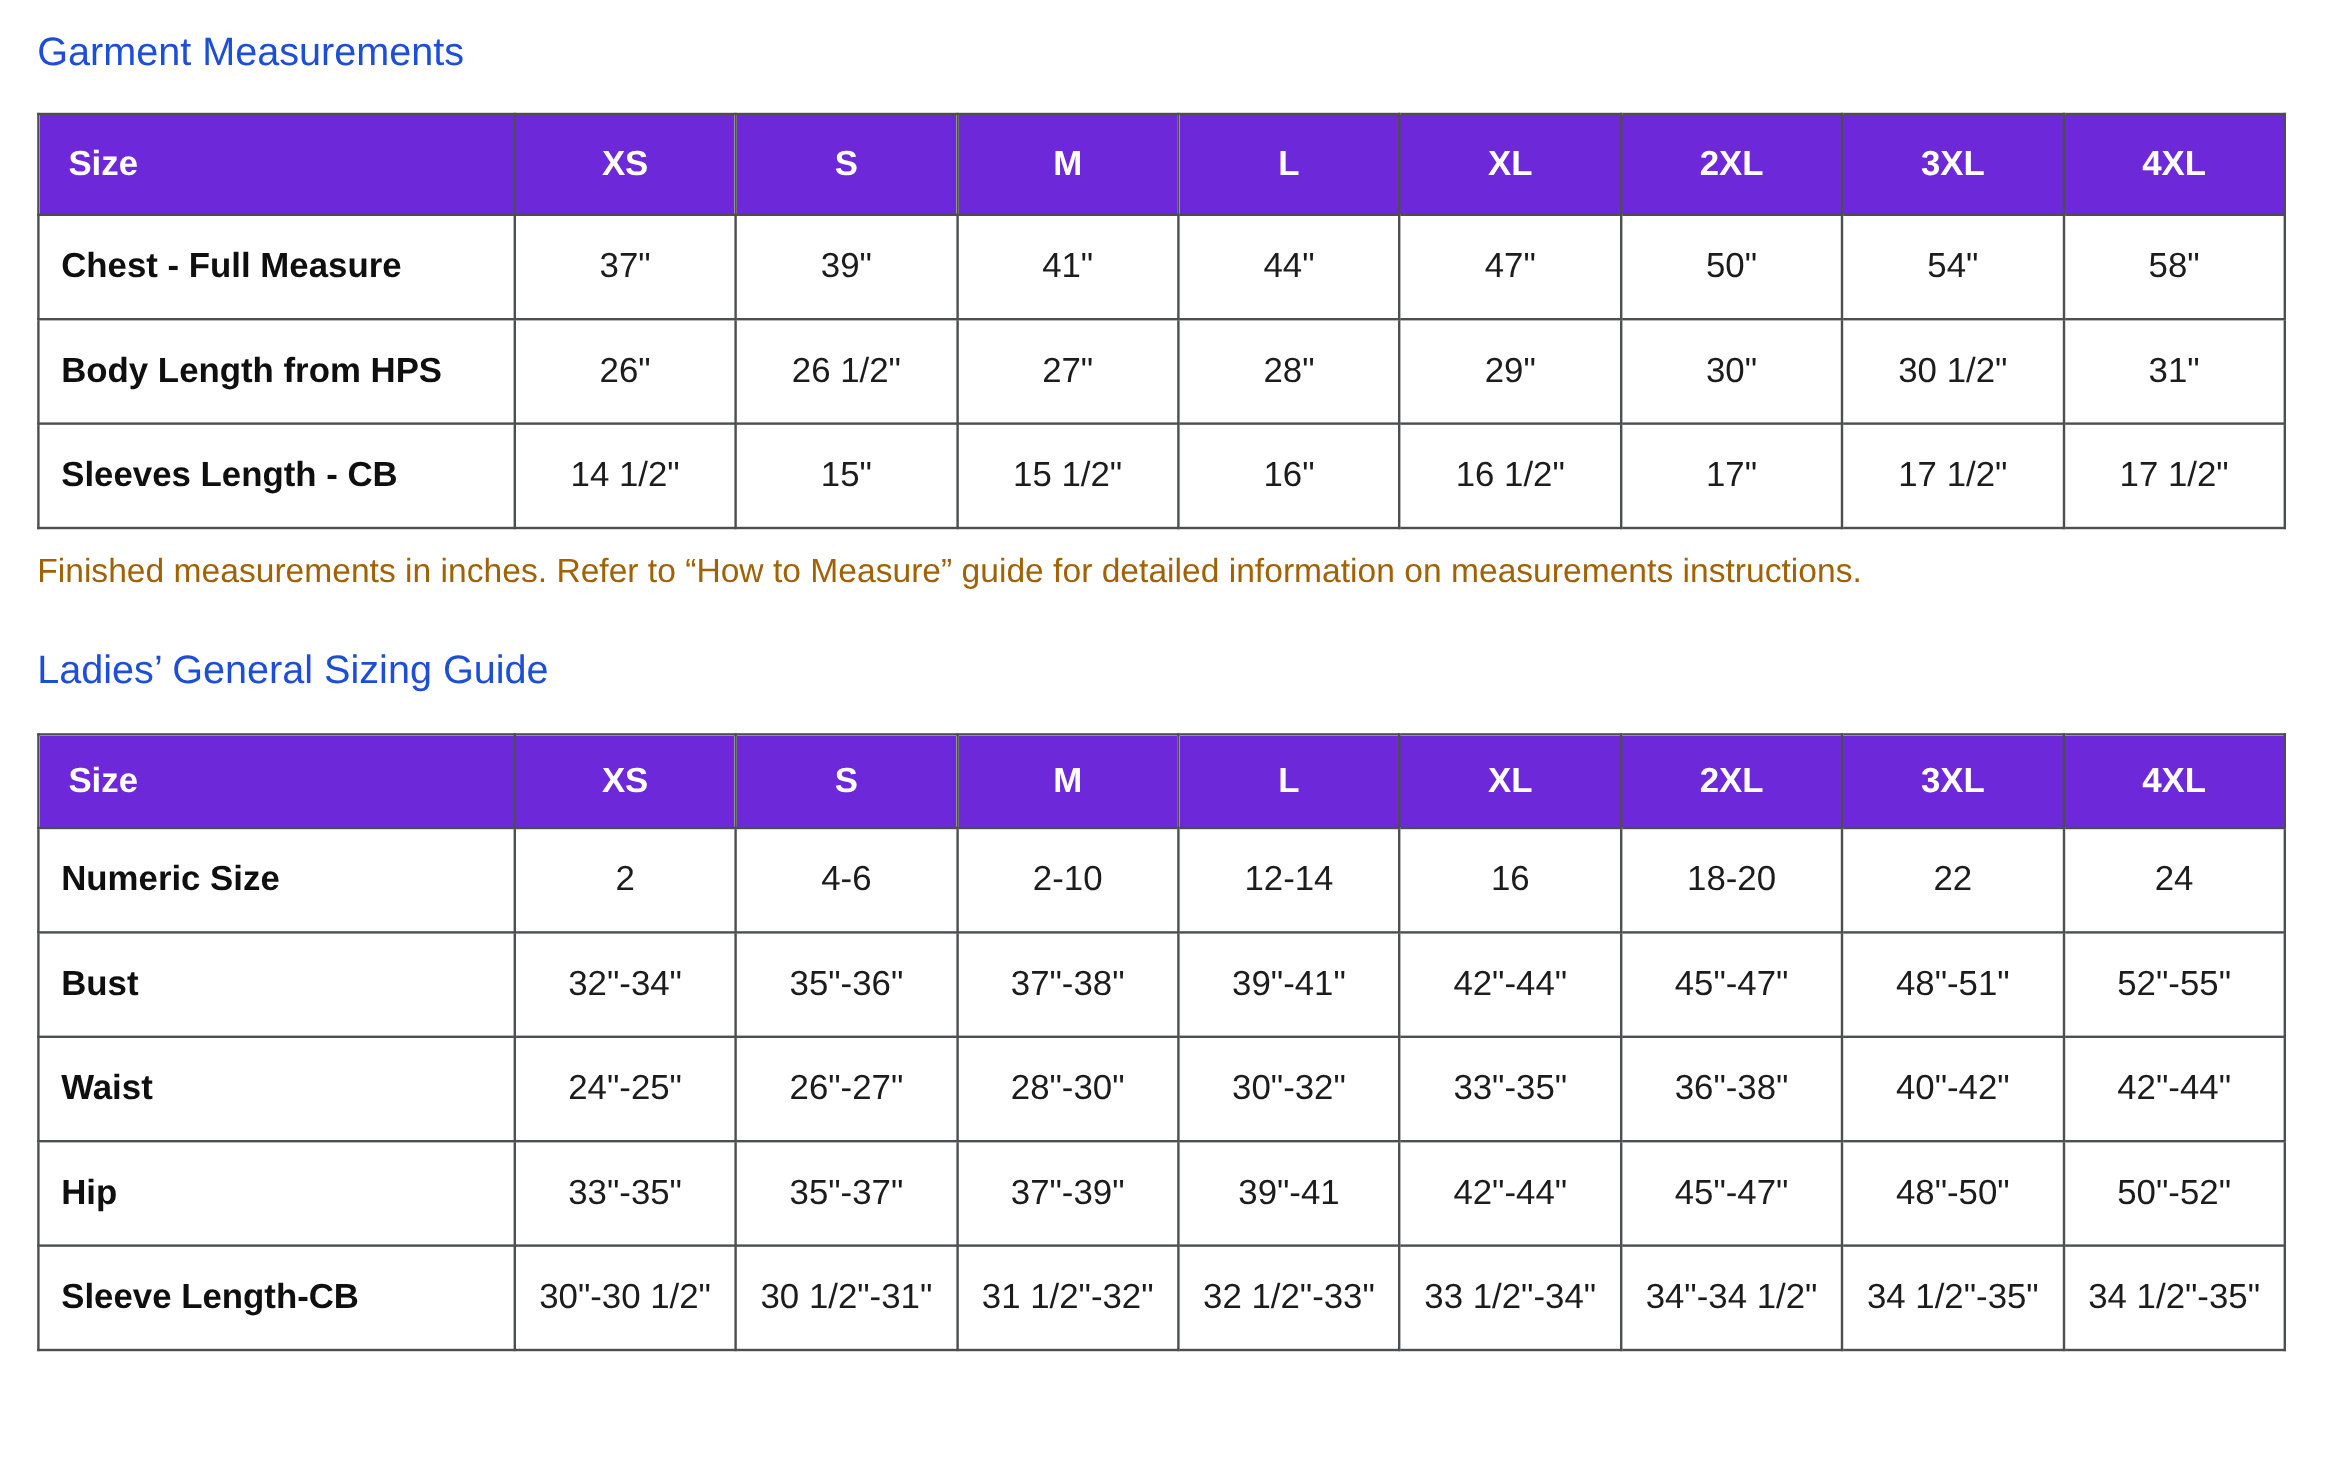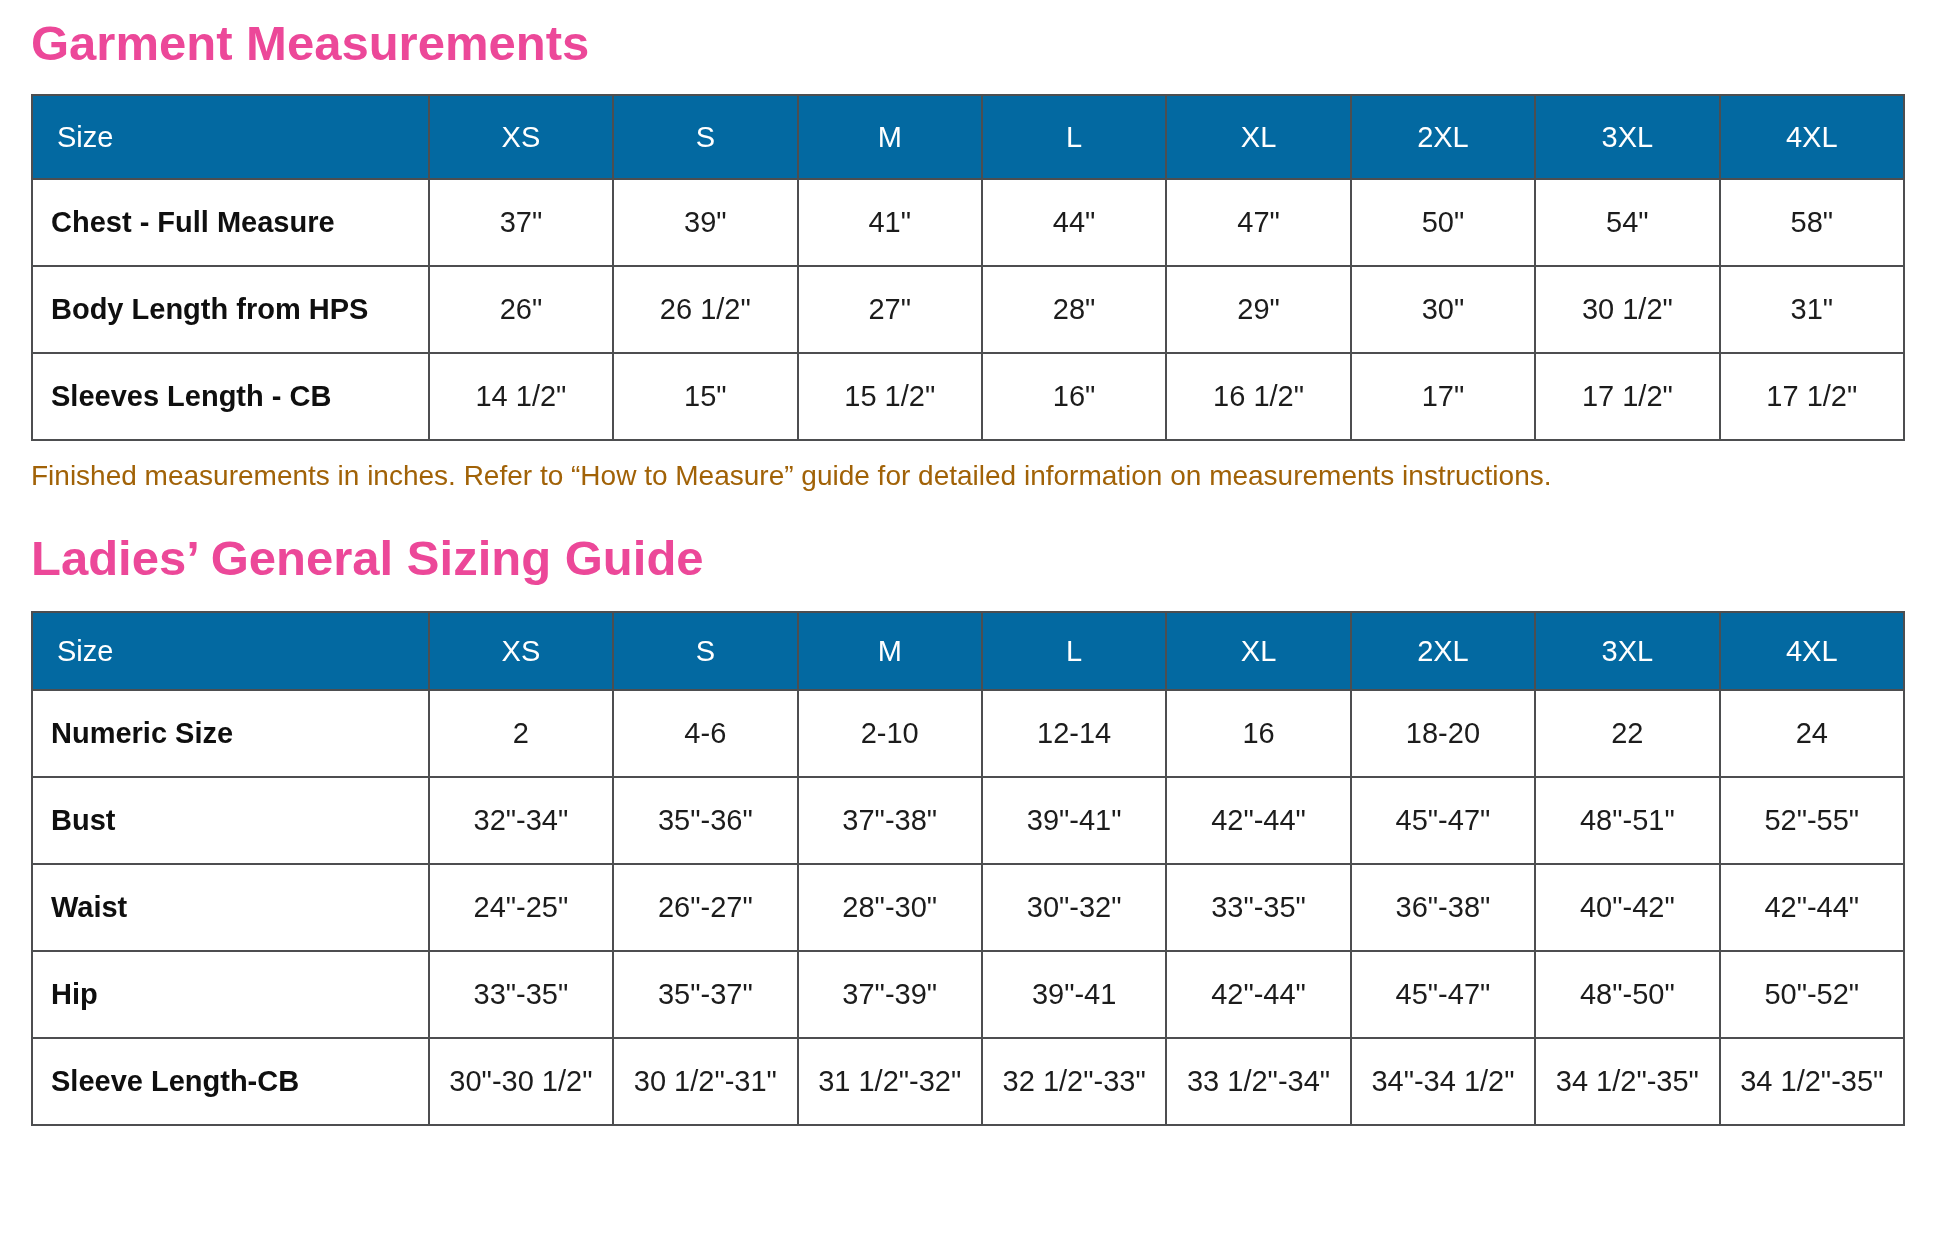--- a/index.html
+++ b/index.html
@@ -11,48 +11,48 @@
   }
   body {
     width: 1946px;
     height: 1235px;
     overflow: hidden;
   }
   .page {
     padding: 16px 0 0 31px;
   }
   .section-title {
-    font-size: 49px;
-    font-weight: 700;
+    font-size: 33px;
+    font-weight: 400;
     line-height: 54px;
     margin: 0 0 24px 0;
-    color: #ec4899;
+    color: #1d4ed8;
     letter-spacing: 0;
   }
   .section-title.second {
     margin: 38px 12px 26px 0;
   }
   table.size-table {
     border-collapse: collapse;
     table-layout: fixed;
     width: 1874px;
     border: 2px solid #3b3b3d;
   }
   table.size-table th,
   table.size-table td {
     border: 2px solid #4d4e50;
     vertical-align: middle;
     font-size: 29px;
     overflow: hidden;
     white-space: nowrap;
   }
   table.size-table thead th {
-    background: #0369a1;
+    background: #6d28d9;
     color: #ffffff;
-    font-weight: 400;
+    font-weight: 700;
     text-align: center;
   }
   table.size-table thead th.size-col {
     text-align: left;
     padding-left: 24px;
     width: 19.75%;
   }
   table.t1 thead tr { height: 84px; }
   table.t2 thead tr { height: 78px; }
   table.size-table tbody tr { height: 87px; }

